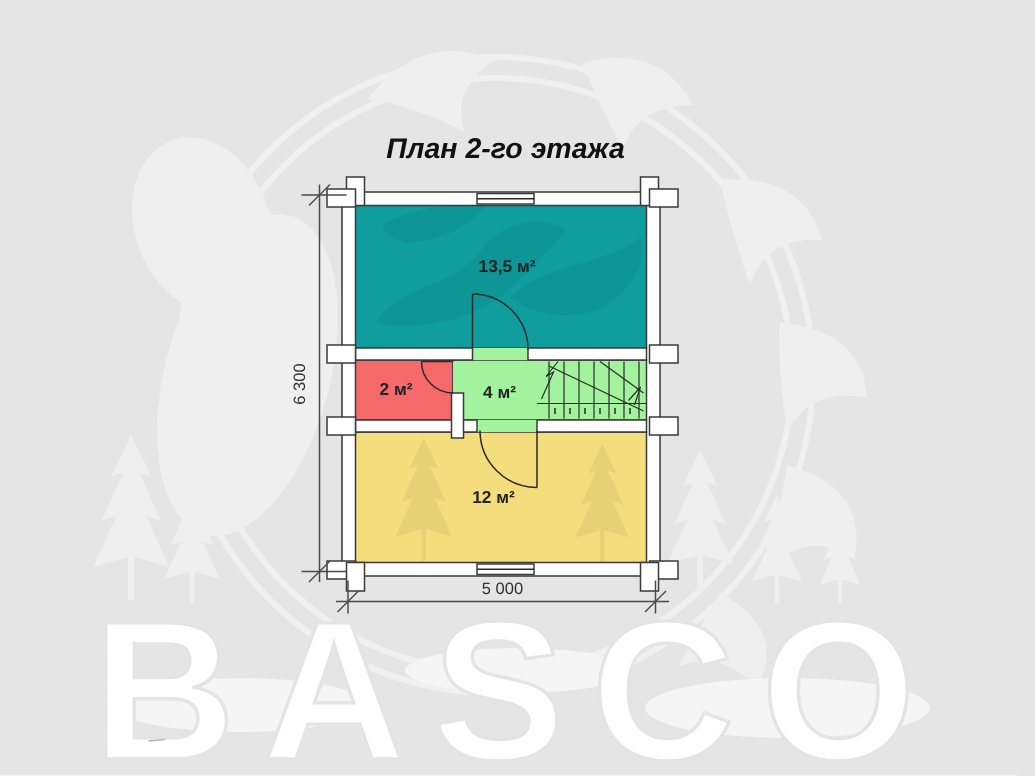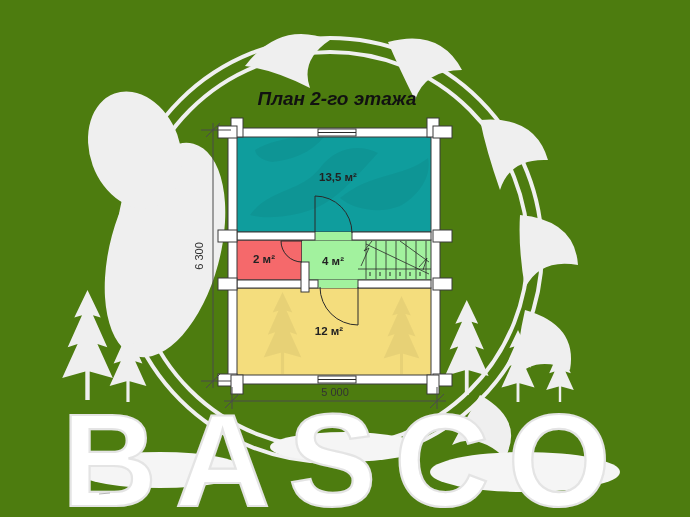--- a/index.html
+++ b/index.html
@@ -1,19 +1,19 @@
 <!DOCTYPE html>
 <html><head>
 <meta charset="utf-8">
 <style>
   html,body{margin:0;padding:0;background:#ffffff;}
   .stage{
     position:relative;
     width:690px;height:517px;
-    background:#4d7c0f;
+    background:#e5e5e5;
     overflow:hidden;
     font-family:"Liberation Sans", sans-serif;
   }
   svg{display:block;}
   text{font-family:"Liberation Sans", sans-serif;}
   .title-text{font-size:19px;font-weight:bold;font-style:italic;fill:#111111;}
   .room-label{font-size:11.5px;font-weight:bold;fill:#222222;}
   .dim-label{font-size:11px;fill:#333333;}
   .wm-text{font-size:132px;font-weight:bold;fill:#ffffff;stroke:#e4e4e4;stroke-width:2.2px;letter-spacing:18px;}
   .wall{fill:#ffffff;stroke:#3a3a3a;stroke-width:1;}

